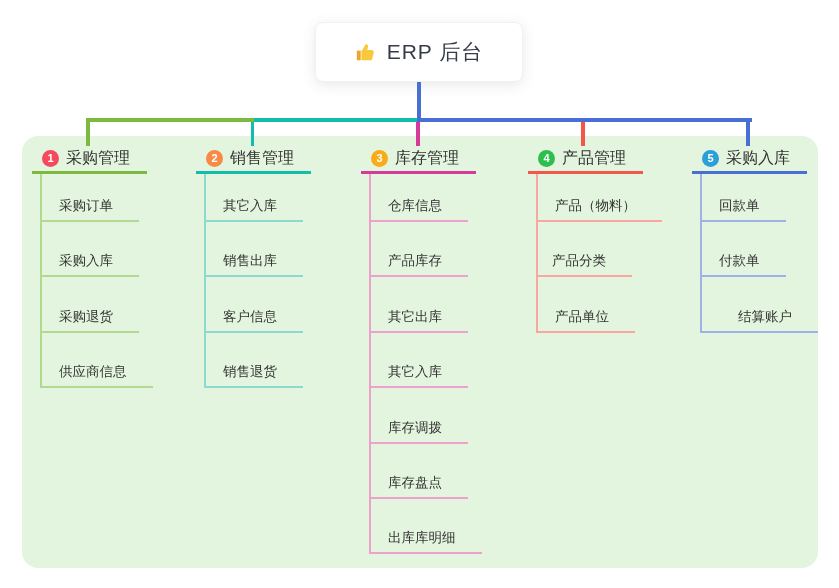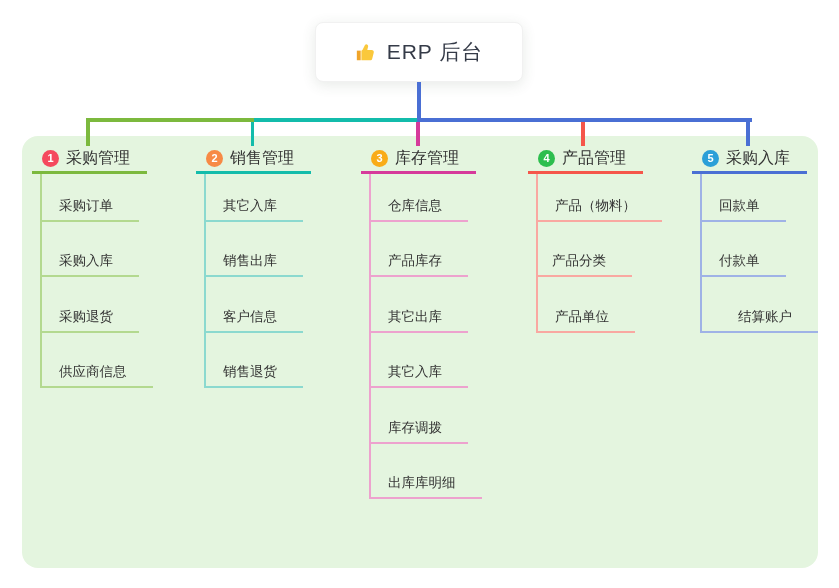--- a/index.html
+++ b/index.html
@@ -121,20 +121,23 @@
         <div class="child">
           <span class="child-label" style="border-bottom: 2.5px solid rgb(237, 162, 206);">其它出库</span>
         </div>
         <div class="child">
           <span class="child-label" style="border-bottom: 2.5px solid rgb(237, 162, 206);">其它入库</span>
         </div>
         <div class="child">
           <span class="child-label" style="border-bottom: 2.5px solid rgb(237, 162, 206);">库存调拨</span>
         </div>
         <div class="child">
+          <span class="child-label" style="border-bottom: 2.5px solid rgb(237, 162, 206);">库存盘点</span>
+        </div>
+        <div class="child">
           <span class="child-label" style="border-bottom: 2.5px solid rgb(237, 162, 206);">出库库明细</span>
         </div>
       </div>
     </div>
     <div class="branch" style="left: 528px;">
       <div class="branch-title" style="border-bottom: 3.5px solid rgb(245, 86, 74);">
         <span class="badge" style="background: rgb(45, 190, 78);">4</span>
         <span class="branch-title-inner">产品管理</span>
       </div>
       <div class="children" style="border-left: 2.5px solid rgb(249, 168, 161);">

